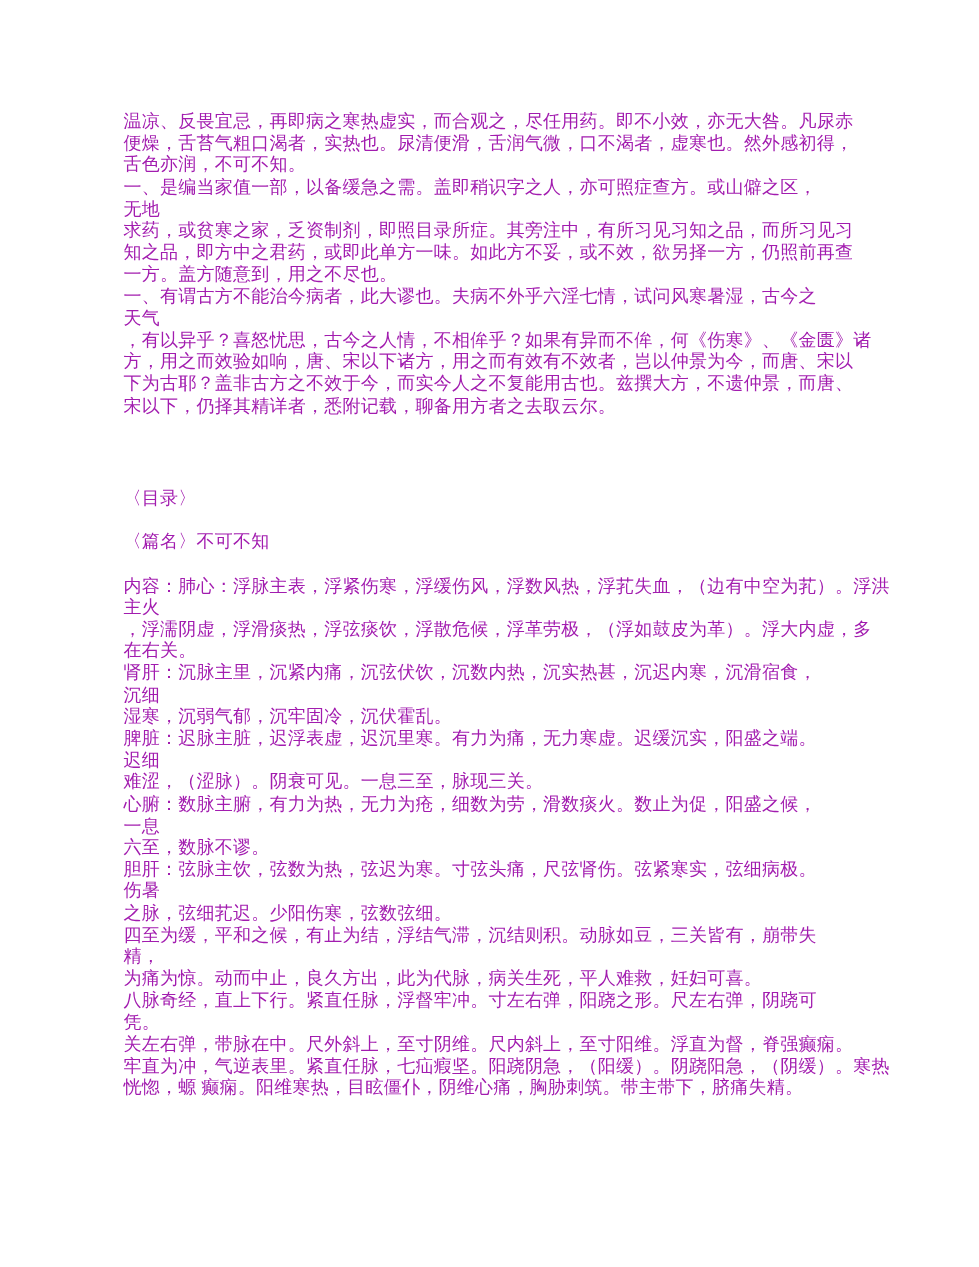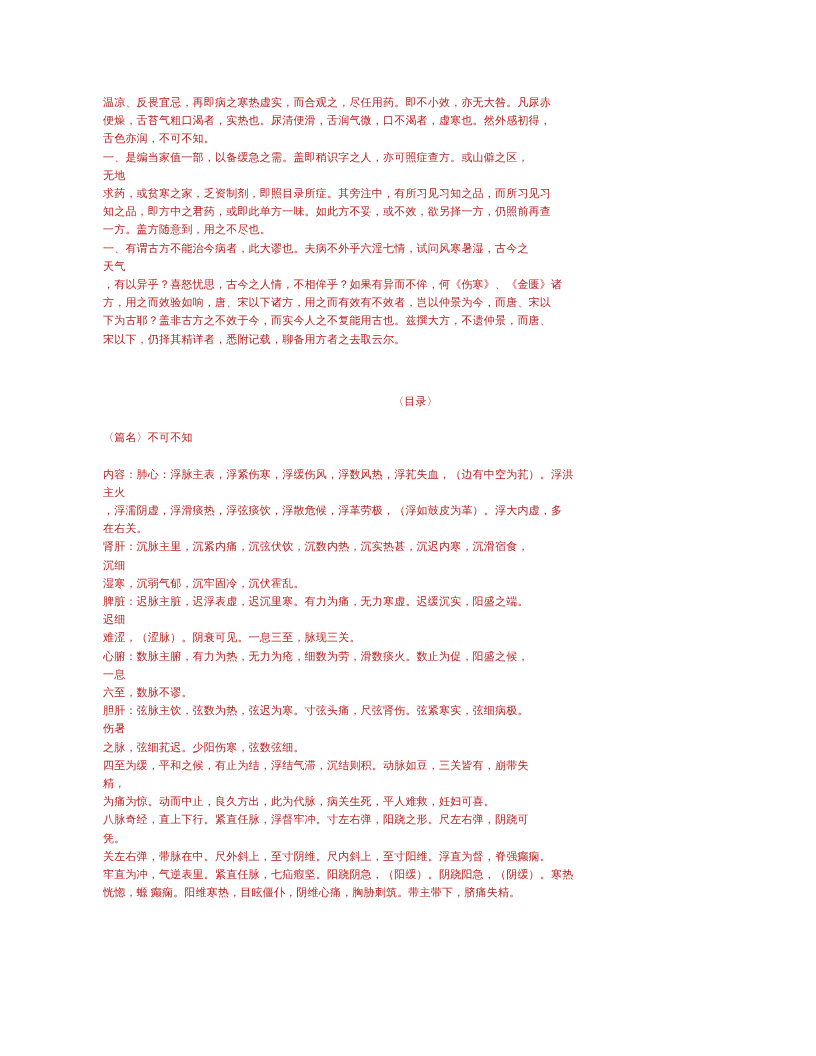--- a/index.html
+++ b/index.html
@@ -13,34 +13,33 @@
     height: 1056px;
     background: #ffffff;
     overflow: hidden;
     font-family: "Liberation Serif", "DejaVu Serif", serif;
   }
   .textblock {
     position: absolute;
     left: 103px;
     top: 93px;
     width: 625px;
-    color: #b91c1c;
-    font-size: 11px;
+    color: #a21caf;
+    font-size: 15px;
     line-height: 18.2px;
     letter-spacing: 0.2px;
   }
   .block {
     white-space: pre;
   }
   .line {
     white-space: pre;
   }
   .toc-line {
-    margin-top: 44px; 
-    text-align: center;
+    margin-top: 59px; 
   }
   .title-line {
     margin-top: 18.2px; 
   }
   .content-block {
     margin-top: 18.2px; 
   }
 </style>
 </head>
 <body>

